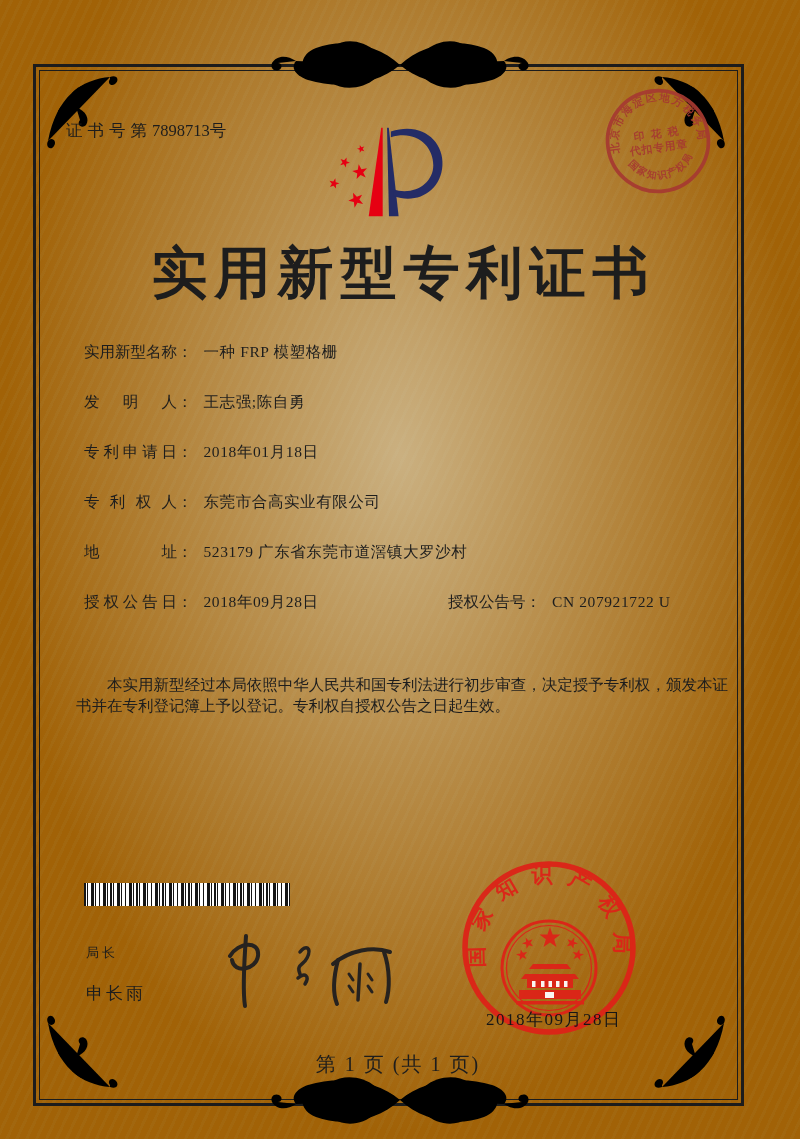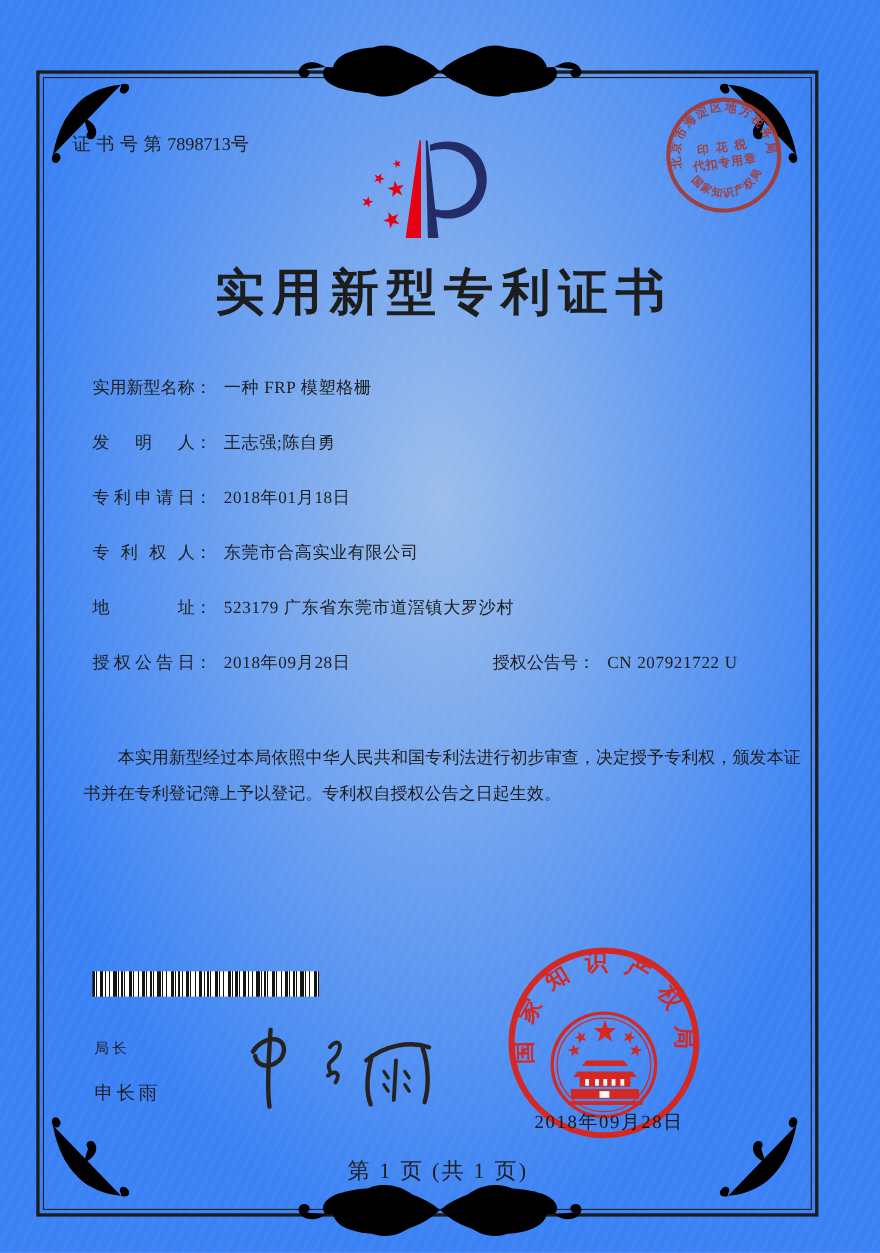--- a/index.html
+++ b/index.html
@@ -1,40 +1,40 @@
 <!DOCTYPE html>
 <html><head>
 <meta charset="utf-8">
 <style>
   html,body{margin:0;padding:0;background:#e9e7e2;}
-  .stage{position:relative;width:800px;height:1139px;margin:0 auto;background:#3b82f6;overflow:hidden;
+  .stage{position:relative;width:800px;height:1139px;margin:0 auto;background:#a16207;overflow:hidden;
          font-family:"Liberation Serif","DejaVu Serif",serif;color:#1d1d1d;}
   .paper-tint{position:absolute;inset:0;
       background:
         radial-gradient(ellipse at 50% 40%, rgba(236,240,228,.55) 0%, rgba(252,251,247,0) 70%),
         repeating-linear-gradient(115deg, rgba(170,195,160,.05) 0 3px, rgba(255,255,255,0) 3px 9px);}
   
   .frame{position:absolute;left:33px;top:64px;width:705px;height:1036px;border:3px solid #1c1c1c;}
   .frame-inner{position:absolute;inset:3px;border:1px solid #1c1c1c;}
   .orn{position:absolute;overflow:visible;}
   
   .cert-no{position:absolute;left:66px;top:120px;font-size:16.5px;}
   .cert-no .sp{letter-spacing:5px;}
   .tax-stamp{position:absolute;left:602px;top:85px;width:112px;height:112px;opacity:.93;transform:rotate(-8deg);}
   .logo{position:absolute;left:323px;top:119px;width:130px;height:106px;}
   .title{position:absolute;left:0;top:236px;width:100%;text-align:center;
-         font-size:45px;font-weight:700;letter-spacing:7px;text-indent:7px;}
+         font-size:56px;font-weight:700;letter-spacing:7px;text-indent:7px;}
   
   .fields{position:absolute;left:84px;top:336px;width:644px;font-size:15.5px;}
   .frow{position:relative;height:50px;padding-top:6px;box-sizing:border-box;}
   .flabel{display:inline-block;width:93px;text-align:justify;text-align-last:justify;}
   .fvalue{margin-left:11px;letter-spacing:.6px;}
   .gpub{position:absolute;left:364px;top:6px;white-space:nowrap;}
   
-  .body-text{position:absolute;left:76px;top:674px;width:652px;font-size:15.5px;line-height:32px;
+  .body-text{position:absolute;left:76px;top:674px;width:652px;font-size:15.5px;line-height:21px;
              text-align:justify;}
   .body-text p{margin:0;text-indent:2em;}
   
   .barcode{position:absolute;left:84px;top:883px;width:206px;height:23px;
       background:repeating-linear-gradient(90deg,
         #141414 0 2px,#fff 2px 3px,#141414 3px 4px,#fff 4px 7px,
         #141414 7px 10px,#fff 10px 11px,#141414 11px 12px,#fff 12px 15px,
         #141414 15px 16px,#fff 16px 19px,#141414 19px 22px,#fff 22px 23px,
         #141414 23px 24px,#fff 24px 26px);}
   .director-title{position:absolute;left:86px;top:944px;font-size:13px;letter-spacing:3px;}

